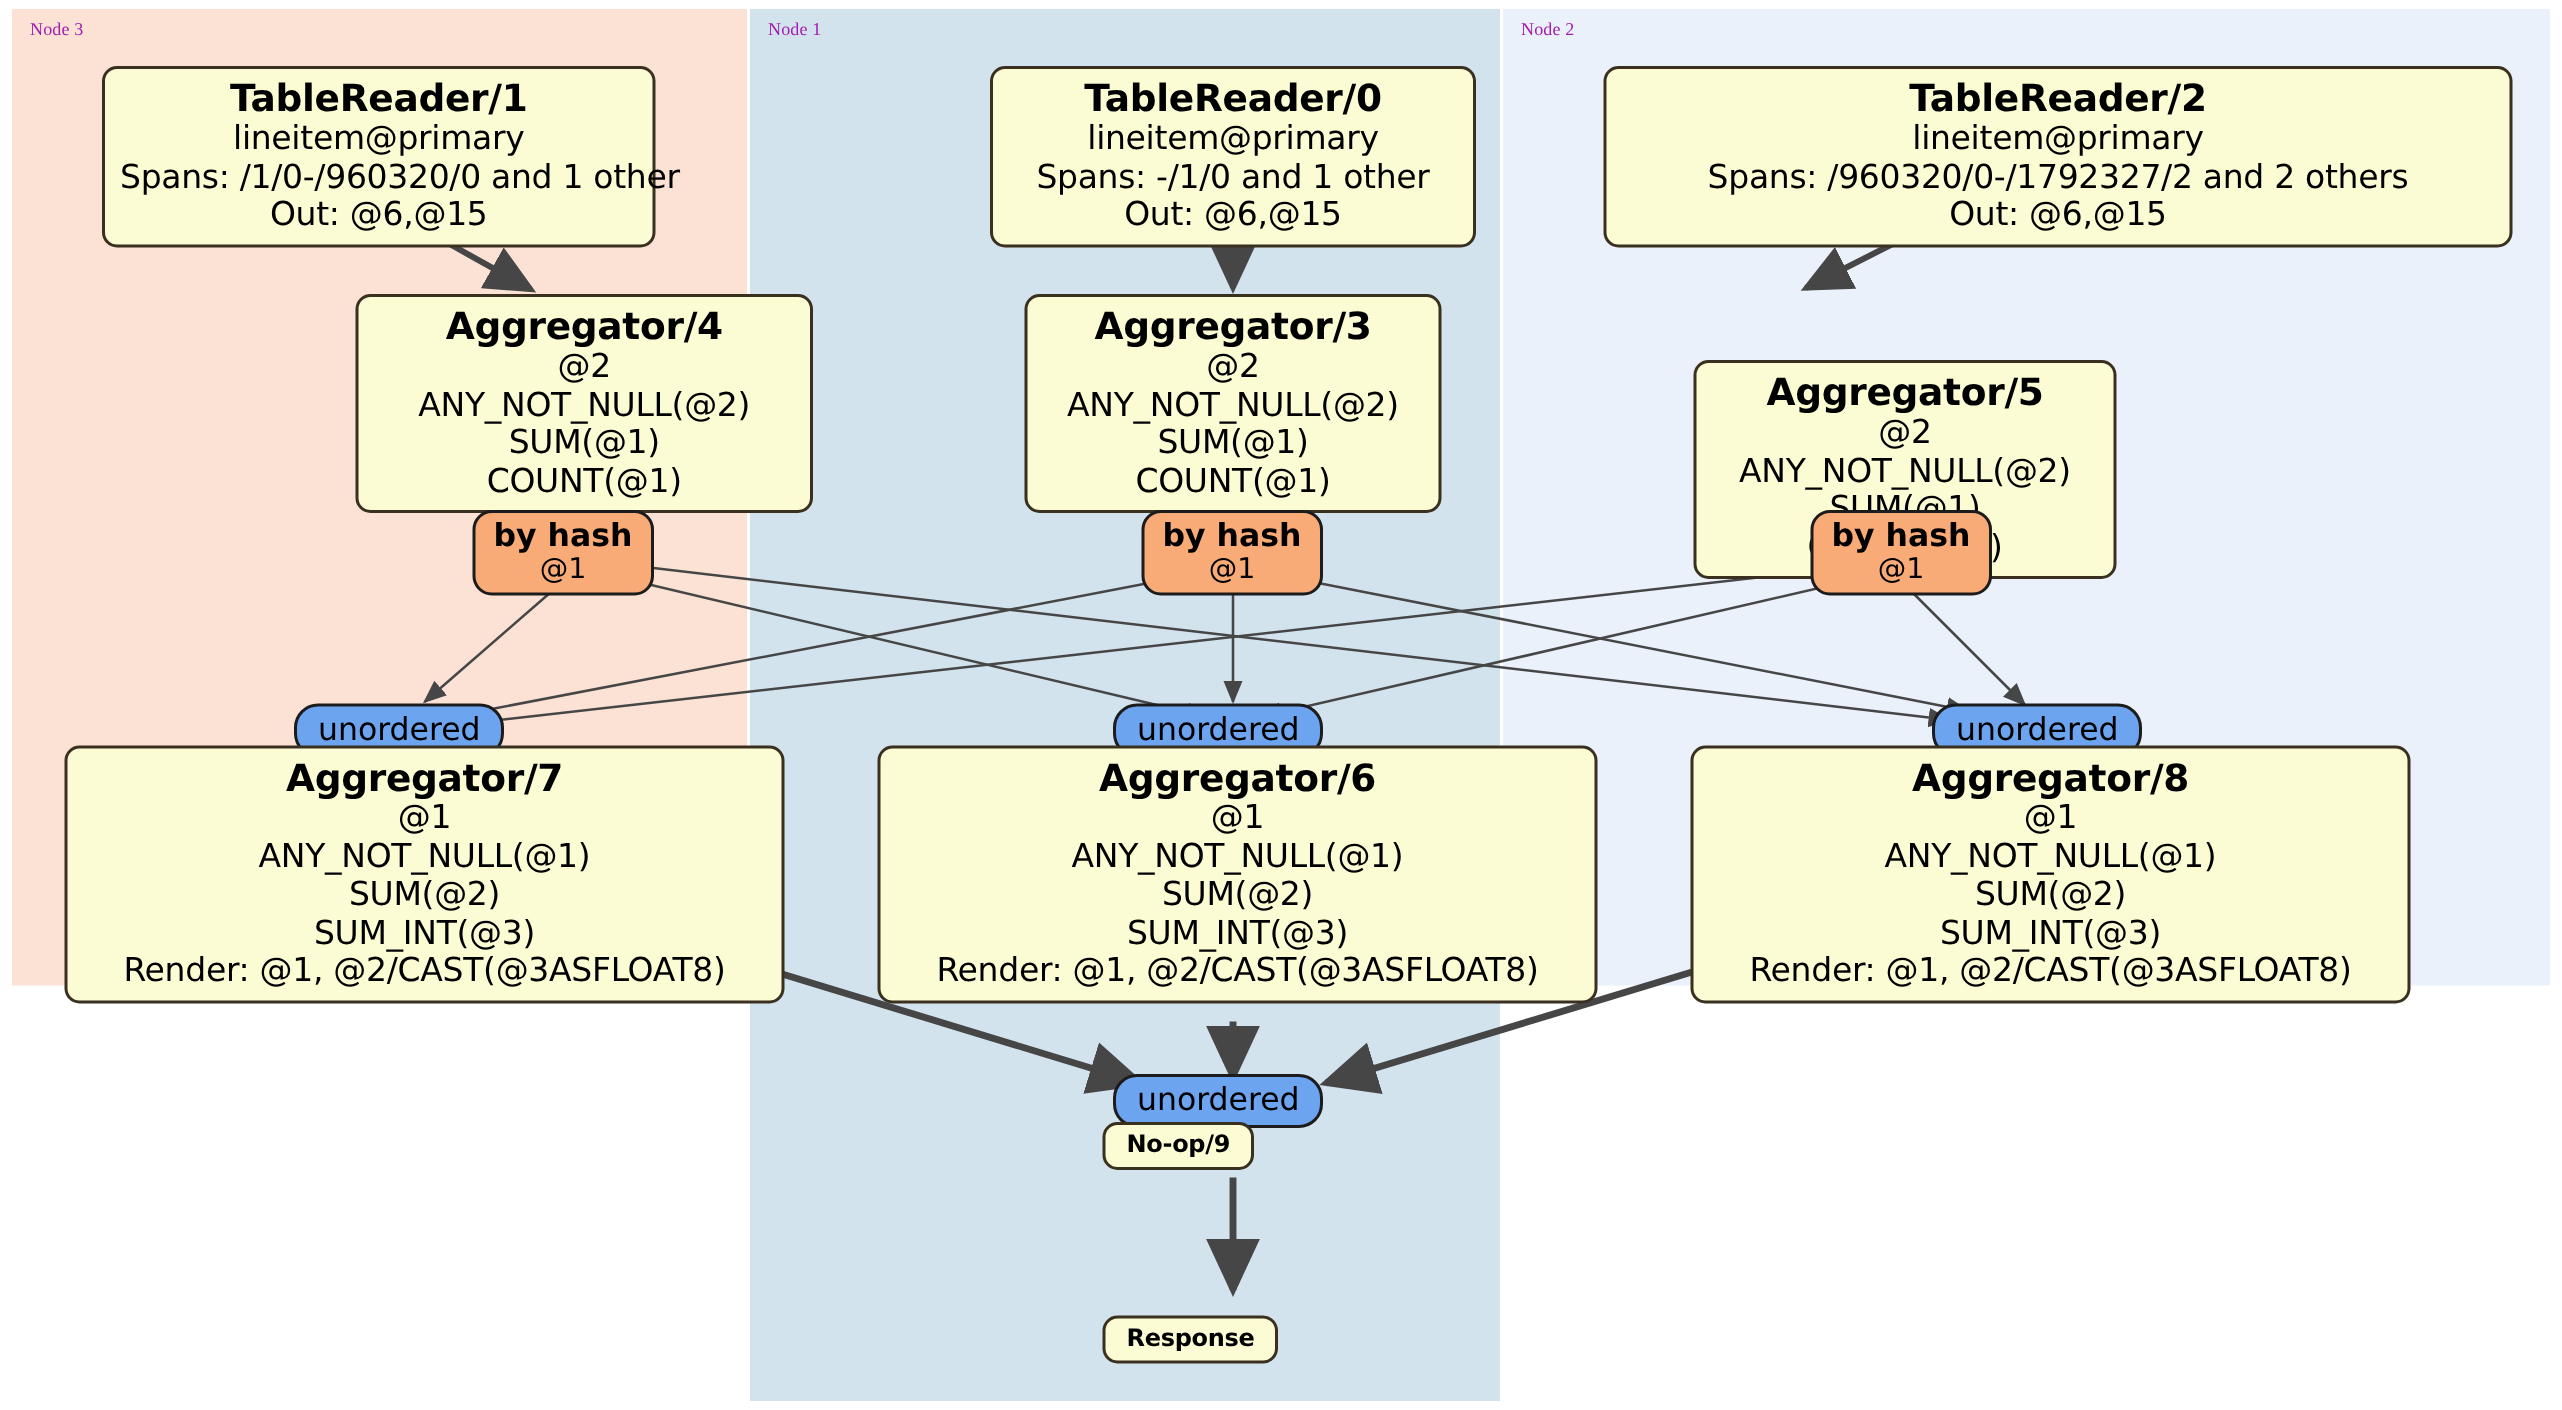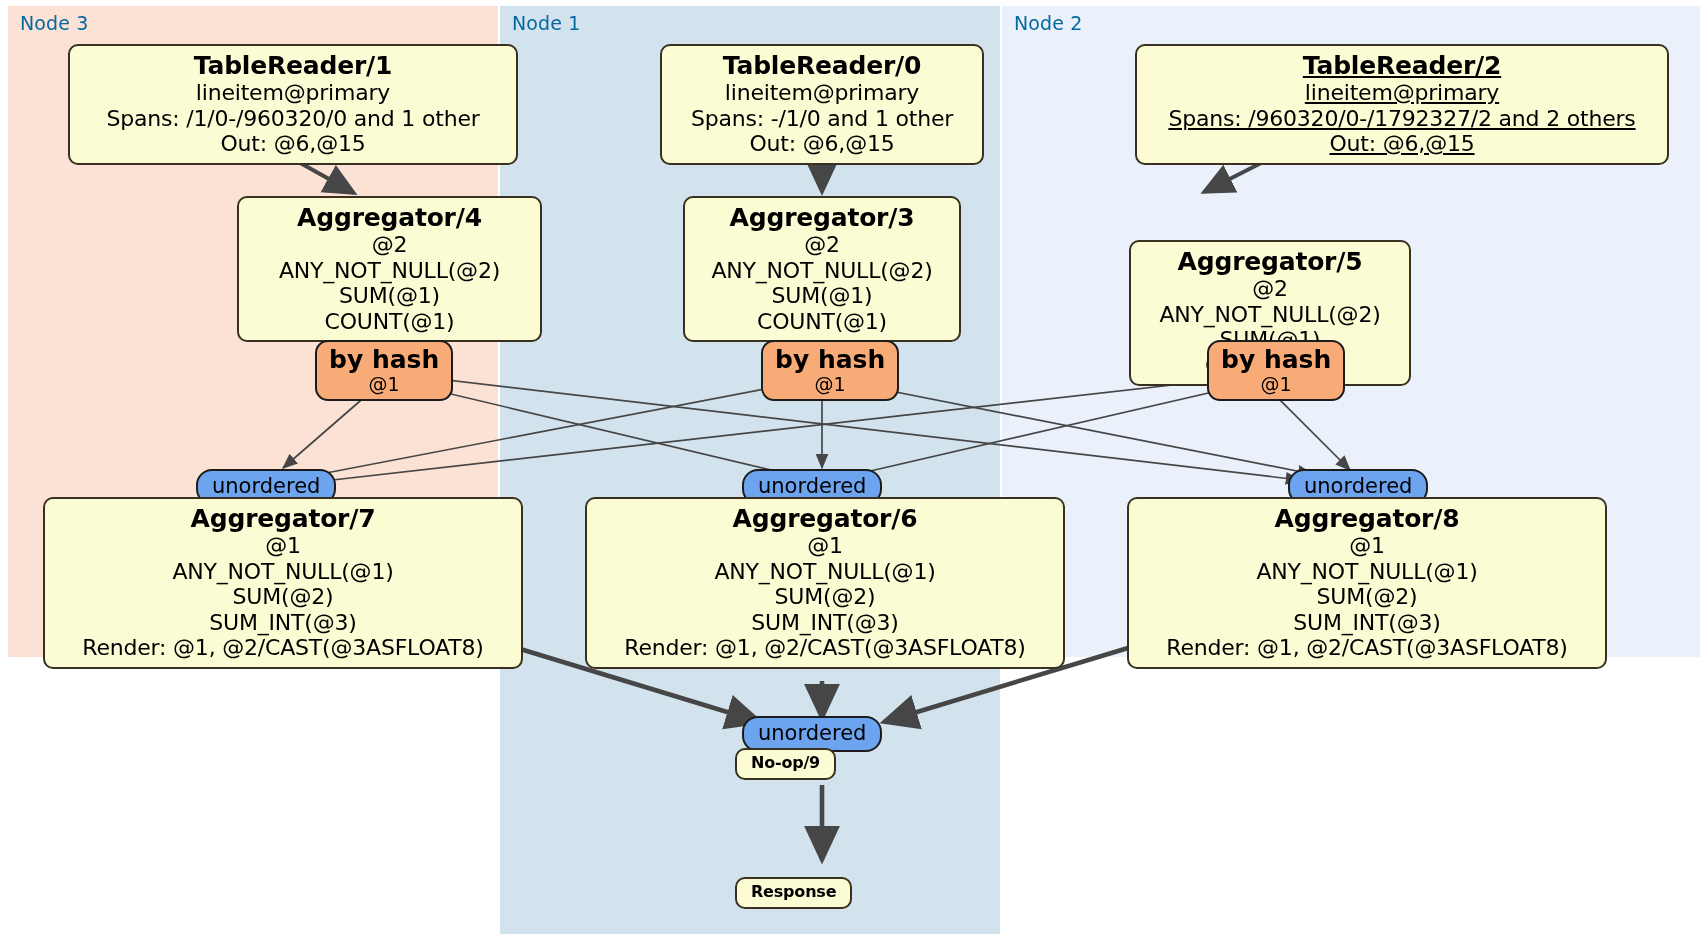--- a/index.html
+++ b/index.html
@@ -18,24 +18,25 @@
     background: #ffffff;
   }
 
   
   .node-panel {
     position: absolute;
     box-sizing: border-box;
   }
   .node-label {
     position: absolute;
-    font-size: 19px;
-    color: #0369a1;
+    font-size: 12px;
+    color: #a21caf;
     white-space: nowrap;
     letter-spacing: 0.1px;
+    font-family: Liberation Serif, serif;
   }
 
   
   #edges {
     position: absolute;
     left: 0; top: 0;
     width: 1708px; height: 940px;
     pointer-events: none;
   }
 
@@ -77,21 +78,21 @@
     line-height: 1.1;
     white-space: nowrap;
   }
   .badge.hash {
     background: #f9ab77;
     border-radius: 13px;
     padding: 4px 12px 5px 12px;
   }
   .badge.hash .b-title {
     font-weight: bold;
-    font-size: 25px;
+    font-size: 21px;
   }
   .badge.hash .b-sub {
     font-size: 19px;
   }
   .badge.ord {
     background: #6da4ef;
     border-radius: 16px;
     padding: 4px 14px 5px 14px;
   }
   .badge.ord .b-title {
@@ -147,35 +148,35 @@
       <path d="M517,648 L760,722"></path>
       <path d="M822,681 L822,718"></path>
       <path d="M1128,648 L884,722"></path>
     </g>
 
     <g stroke="#464646" stroke-width="4.6" fill="none" marker-end="url(#ah)">
       <path d="M822,785 L822,860"></path>
     </g>
   </svg>
 
-  <div class="proc" style="left:68px; top:44px; width:450px;">
+  <div class="proc" style="left:68px; top:44px; width:369px;">
     <div class="title">TableReader/1</div>
     <div class="line">lineitem@primary</div>
     <div class="line">Spans: /1/0-/960320/0 and 1 other</div>
     <div class="line">Out: @6,@15</div>
   </div>
 
   <div class="proc" style="left:660px; top:44px; width:324px;">
     <div class="title">TableReader/0</div>
     <div class="line">lineitem@primary</div>
     <div class="line">Spans: -/1/0 and 1 other</div>
     <div class="line">Out: @6,@15</div>
   </div>
 
-  <div class="proc" style="left:1135px; top:44px; width:534px;text-decoration:underline;">
+  <div class="proc" style="left:1069px; top:44px; width:606px;">
     <div class="title">TableReader/2</div>
     <div class="line">lineitem@primary</div>
     <div class="line">Spans: /960320/0-/1792327/2 and 2 others</div>
     <div class="line">Out: @6,@15</div>
   </div>
 
   <div class="proc" style="left:237px; top:196px; width:305px;">
     <div class="title">Aggregator/4</div>
     <div class="line">@2</div>
     <div class="line">ANY_NOT_NULL(@2)</div>

